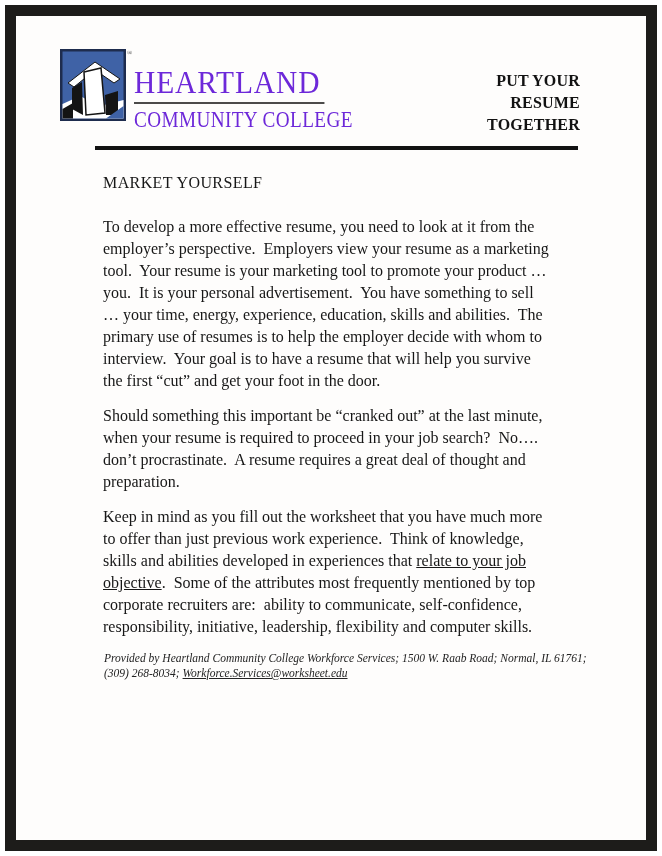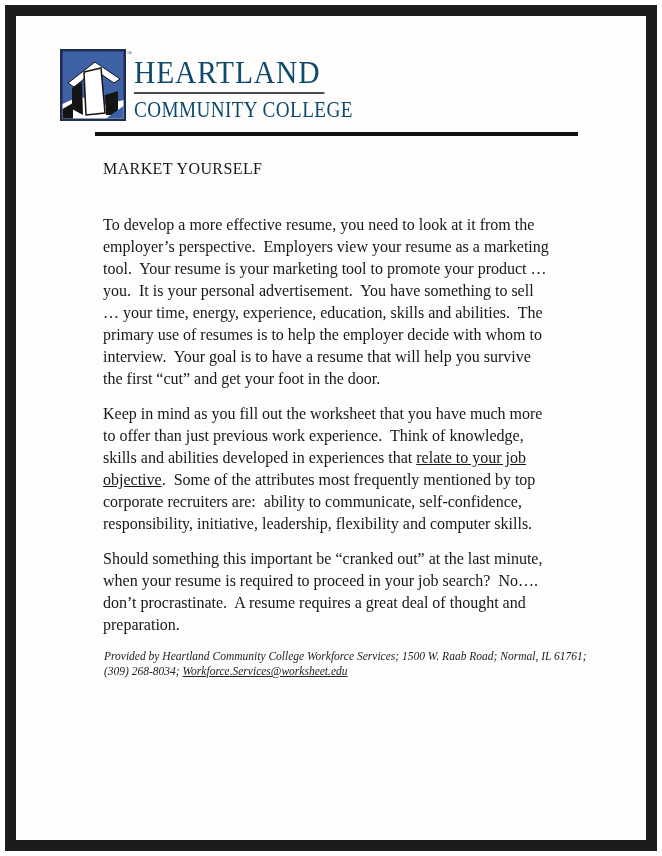--- a/index.html
+++ b/index.html
@@ -18,21 +18,21 @@
   }
   
   .header {
     display:flex; justify-content:space-between; align-items:flex-start;
     margin:33px 66px 0 44px;
   }
   .brand { display:flex; align-items:flex-start; }
   .logo-box { width:66px; height:72px; flex:0 0 auto; }
   .logo-box svg { width:66px; height:72px; display:block; }
   .tm { font-size:7px; color:#3a3a3a; margin:1px 0 0 1px; line-height:7px; }
-  .lockup { margin-left:2px; margin-top:7px; color:#0c4a6e; }
+  .lockup { margin-left:2px; margin-top:17px; color:#6d28d9; }
   .name1 {
     font-size:32px; line-height:33px; letter-spacing:1px;
     transform:scaleX(0.92); transform-origin:left top;
     display:inline-block;
     border-bottom:2px solid #4c4b4a; padding-bottom:3px; padding-right:4px;
     white-space:nowrap;
   }
   .name2 {
     font-size:24px; line-height:26px; letter-spacing:0.5px;
     transform:scaleX(0.80); transform-origin:left top;
@@ -44,21 +44,21 @@
     color:#121212; margin-top:21px;
   }
   
   .rule { height:4px; background:#121212; margin:10px 68px 0 79px; }
   
   .body {
     margin:22px 40px 0 87px;
     font-size:16px; line-height:22px; color:#171717;
     max-width:535px;
   }
-  .heading { letter-spacing:0.4px; margin-bottom:34px; }
+  .heading { letter-spacing:0.4px; margin-bottom:22px; }
   .body p { margin:0 0 13px 0; white-space:pre-wrap; }
   .u { text-decoration:underline; }
   
   .footer {
     margin:8px 40px 0 88px;
     font-size:11.5px; line-height:15px; color:#232323;
     white-space:pre-wrap; max-width:500px;font-style:italic;
   }
   .email { text-decoration:underline; color:inherit; cursor:pointer; }
 </style>
@@ -82,43 +82,47 @@
             <polygon points="45,46 58,42 58,66 46,66" fill="#141414"></polygon>
             <polygon points="46,69.5 63.5,57 63.5,69.5" fill="#3f62a6"></polygon>
           </svg>
         </div>
         <span class="tm">®</span>
         <div class="lockup">
           <div class="name1">HEARTLAND</div>
           <div class="name2">COMMUNITY COLLEGE</div>
         </div>
       </div>
+      <div class="doc-title">
+        <div>PUT YOUR RESUME</div>
+        <div>TOGETHER</div>
+      </div>
     </div>
 
     <div class="rule"></div>
 
     <div class="body">
       <div class="heading">MARKET YOURSELF</div>
       <p>To develop a more effective resume, you need to look at it from the
 employer’s perspective.  Employers view your resume as a marketing
 tool.  Your resume is your marketing tool to promote your product …
 you.  It is your personal advertisement.  You have something to sell
 … your time, energy, experience, education, skills and abilities.  The
 primary use of resumes is to help the employer decide with whom to
 interview.  Your goal is to have a resume that will help you survive
 the first “cut” and get your foot in the door.</p>
+      <p>Should something this important be “cranked out” at the last minute,
+when your resume is required to proceed in your job search?  No….
+don’t procrastinate.  A resume requires a great deal of thought and
+preparation.</p>
       <p><span>Keep in mind as you fill out the worksheet that you have much more
 to offer than just previous work experience.  Think of knowledge,
 skills and abilities developed in experiences that </span><span class="u">relate to your job
 objective</span><span>.  Some of the attributes most frequently mentioned by top
 corporate recruiters are:  ability to communicate, self-confidence,
 responsibility, initiative, leadership, flexibility and computer skills.</span></p>
-      <p>Should something this important be “cranked out” at the last minute,
-when your resume is required to proceed in your job search?  No….
-don’t procrastinate.  A resume requires a great deal of thought and
-preparation.</p>
     </div>
 
     <div class="footer"><span>Provided by Heartland Community College Workforce Services; 1500 W. Raab Road; Normal, IL 61761;
 (309) 268-8034; </span><a class="email">Workforce.Services@worksheet.edu</a></div>
 
   </div>
 </div>
 
 </body></html>

